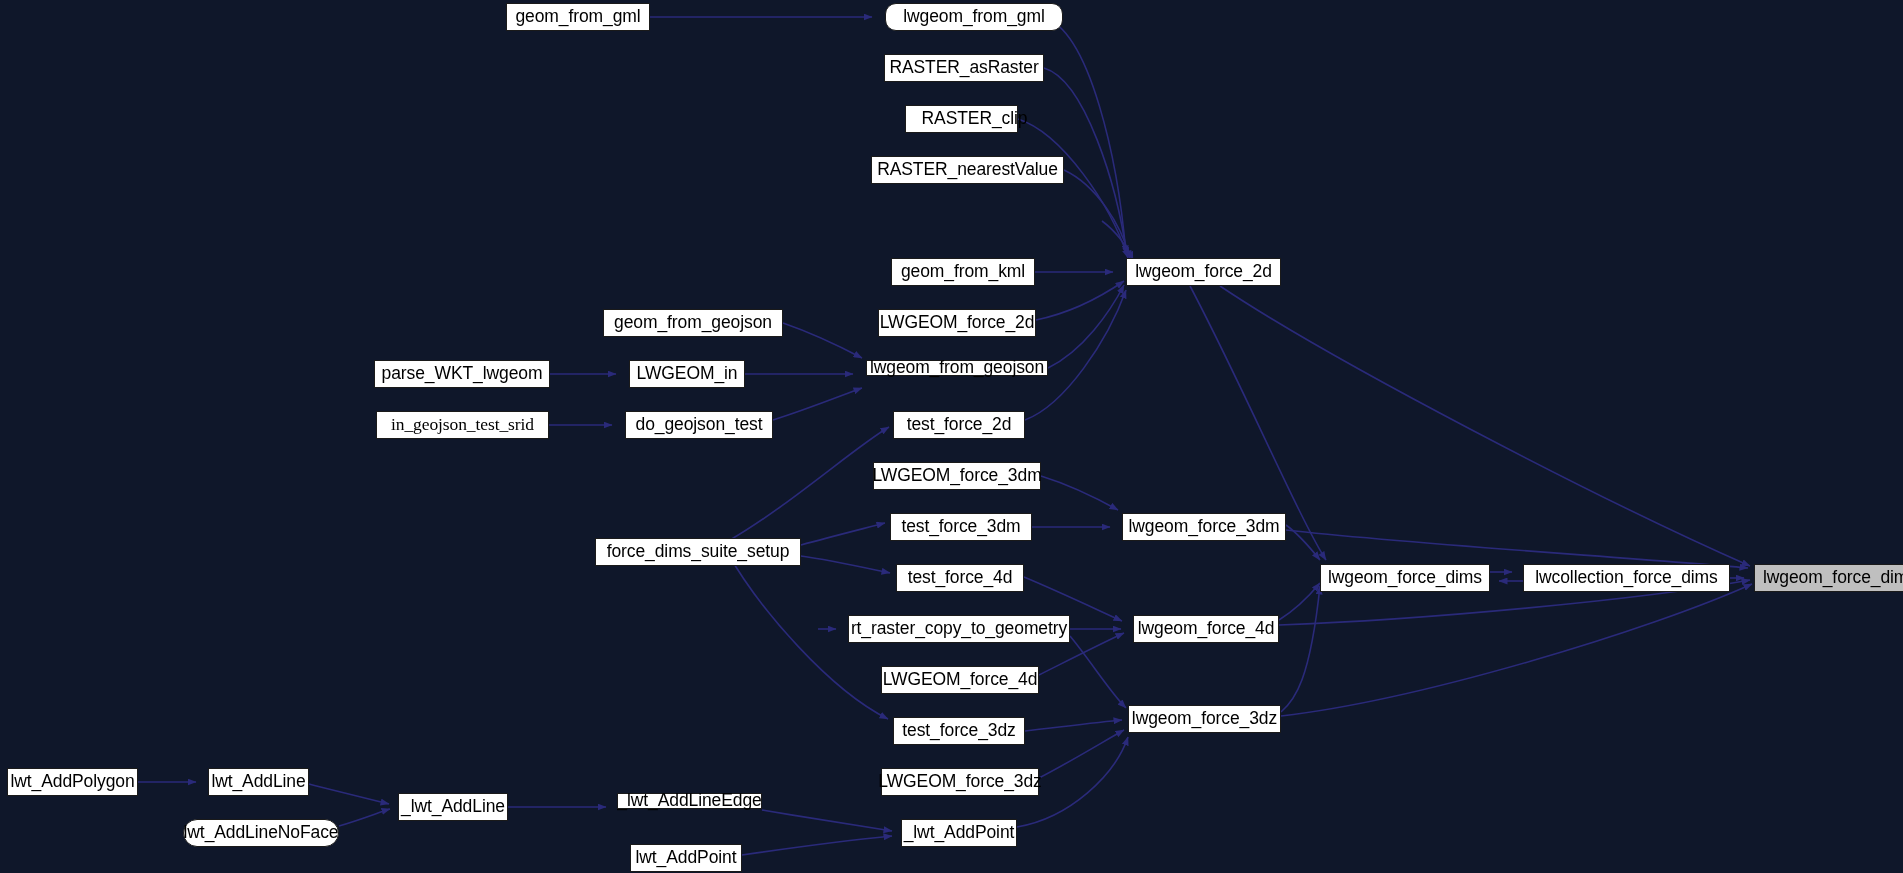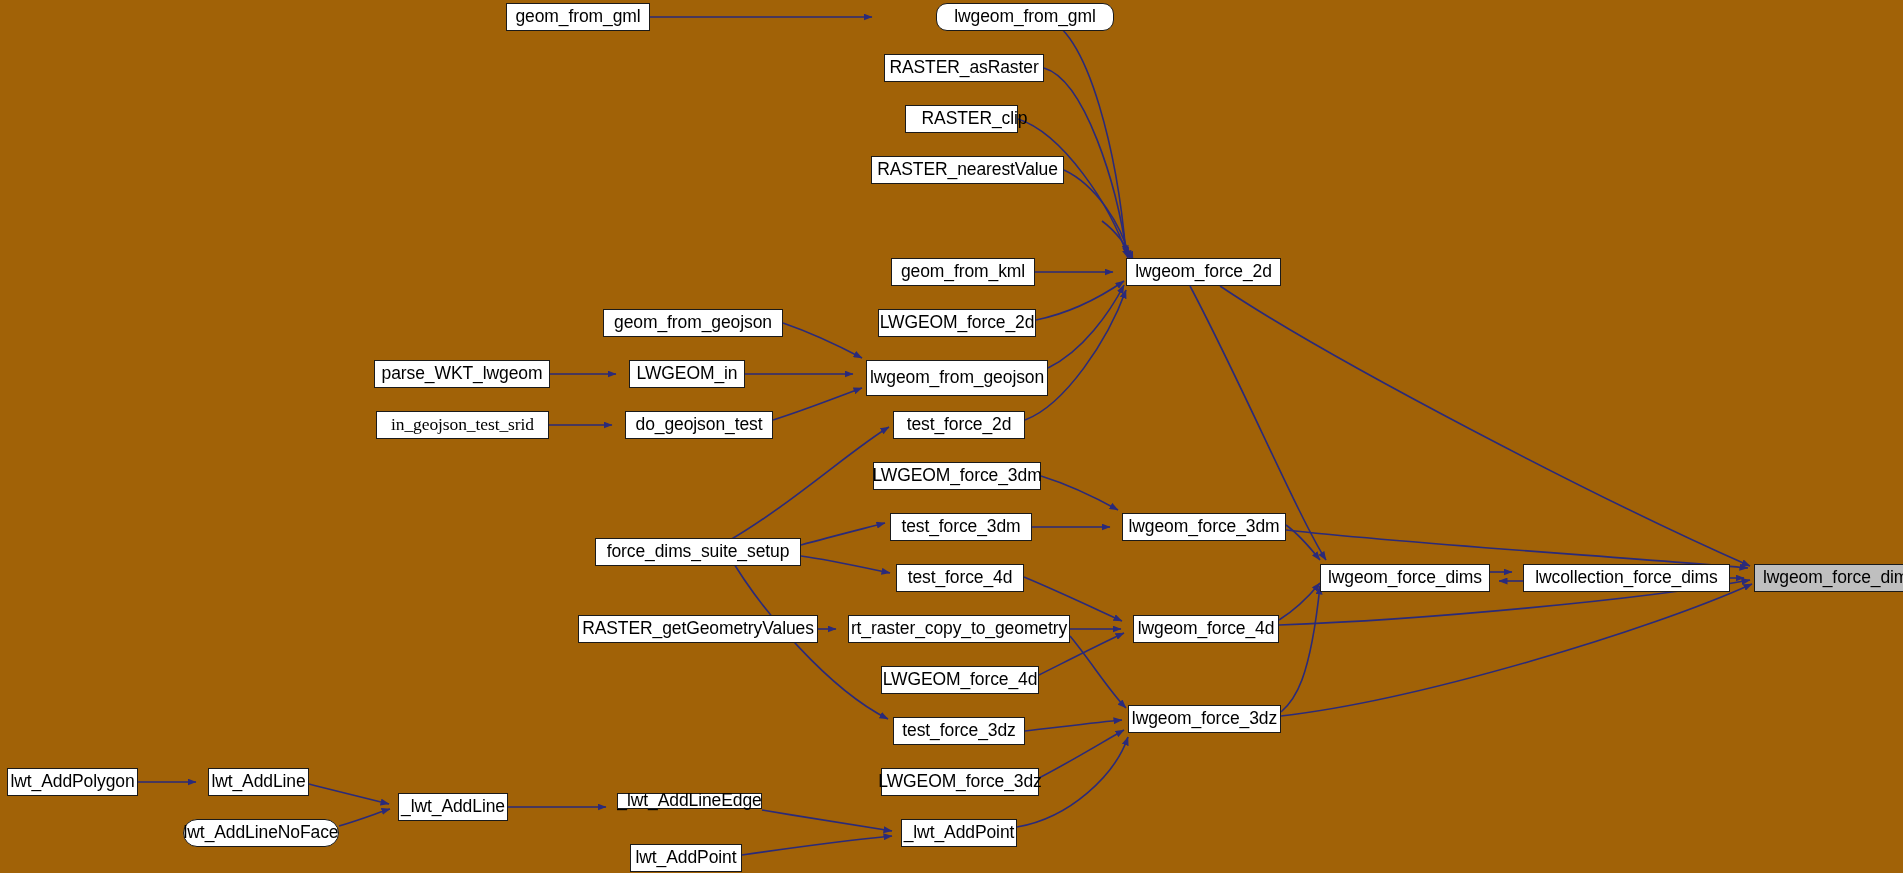--- a/index.html
+++ b/index.html
@@ -4,21 +4,21 @@
 <style>
   html, body {
     margin: 0;
     padding: 0;
     background: #ffffff;
   }
   #graph-root {
     position: relative;
     width: 1903px;
     height: 873px;
-    background: #a16207;
+    background: #0f172a;
     font-family: "Liberation Sans", sans-serif;
     overflow: hidden;
   }
   #edge-layer {
     position: absolute;
     left: 0;
     top: 0;
     width: 1903px;
     height: 873px;
     pointer-events: none;
@@ -110,21 +110,21 @@
         <path d="M508,807 L606,807" fill="none" stroke="#2a2a7a" stroke-width="1.6" marker-end="url(#arrowhead)"></path>
         <path d="M762,810 C810,818 865,827 892,831" fill="none" stroke="#2a2a7a" stroke-width="1.6" marker-end="url(#arrowhead)"></path>
         <path d="M742,855 C790,848 862,839 892,836" fill="none" stroke="#2a2a7a" stroke-width="1.6" marker-end="url(#arrowhead)"></path>
       </g>
   </svg>
 
   <div id="node-layer">
       <div class="gnode" style="left: 506px; top: 3px; width: 144px; height: 28px;">
         <span class="lbl">geom_from_gml</span>
       </div>
-      <div class="gnode" style="left: 936px; top: 3px; width: 178px; height: 28px; border-radius: 11px;">
+      <div class="gnode" style="left: 885px; top: 3px; width: 178px; height: 28px; border-radius: 11px;">
         <span class="lbl">lwgeom_from_gml</span>
       </div>
       <div class="gnode" style="left: 884px; top: 54px; width: 160px; height: 28px;">
         <span class="lbl">RASTER_asRaster</span>
       </div>
       <div class="gnode" style="left: 905px; top: 105px; width: 113px; height: 28px; padding-left: 26px;">
         <span class="lbl">RASTER_clip</span>
       </div>
       <div class="gnode" style="left: 871px; top: 156px; width: 193px; height: 28px;">
         <span class="lbl">RASTER_nearestValue</span>
@@ -140,21 +140,21 @@
       </div>
       <div class="gnode" style="left: 878px; top: 309px; width: 158px; height: 28px;">
         <span class="lbl">LWGEOM_force_2d</span>
       </div>
       <div class="gnode" style="left: 374px; top: 360px; width: 176px; height: 28px;">
         <span class="lbl">parse_WKT_lwgeom</span>
       </div>
       <div class="gnode" style="left: 629px; top: 360px; width: 116px; height: 28px;">
         <span class="lbl">LWGEOM_in</span>
       </div>
-      <div class="gnode" style="left: 866px; top: 360px; width: 182px; height: 36px;">
+      <div class="gnode" style="left: 866px; top: 360px; width: 182px; height: 16px;">
         <span class="lbl">lwgeom_from_geojson</span>
       </div>
       <div class="gnode" style="left: 376px; top: 411px; width: 173px; height: 28px; font-family: Liberation Serif, serif;">
         <span class="lbl">in_geojson_test_srid</span>
       </div>
       <div class="gnode" style="left: 625px; top: 411px; width: 148px; height: 28px;">
         <span class="lbl">do_geojson_test</span>
       </div>
       <div class="gnode" style="left: 893px; top: 411px; width: 132px; height: 28px;">
         <span class="lbl">test_force_2d</span>
@@ -176,23 +176,20 @@
       </div>
       <div class="gnode" style="left: 1320px; top: 564px; width: 170px; height: 28px;">
         <span class="lbl">lwgeom_force_dims</span>
       </div>
       <div class="gnode" style="left: 1523px; top: 564px; width: 207px; height: 28px;">
         <span class="lbl">lwcollection_force_dims</span>
       </div>
       <div class="gnode highlight" style="left: 1754px; top: 564px; width: 172px; height: 28px;">
         <span class="lbl">lwgeom_force_dims</span>
       </div>
-      <div class="gnode" style="left: 578px; top: 615px; width: 240px; height: 28px;">
-        <span class="lbl">RASTER_getGeometryValues</span>
-      </div>
       <div class="gnode" style="left: 848px; top: 615px; width: 222px; height: 28px;">
         <span class="lbl">rt_raster_copy_to_geometry</span>
       </div>
       <div class="gnode" style="left: 1133px; top: 615px; width: 146px; height: 28px;">
         <span class="lbl">lwgeom_force_4d</span>
       </div>
       <div class="gnode" style="left: 881px; top: 666px; width: 158px; height: 28px;">
         <span class="lbl">LWGEOM_force_4d</span>
       </div>
       <div class="gnode" style="left: 893px; top: 717px; width: 132px; height: 28px;">

